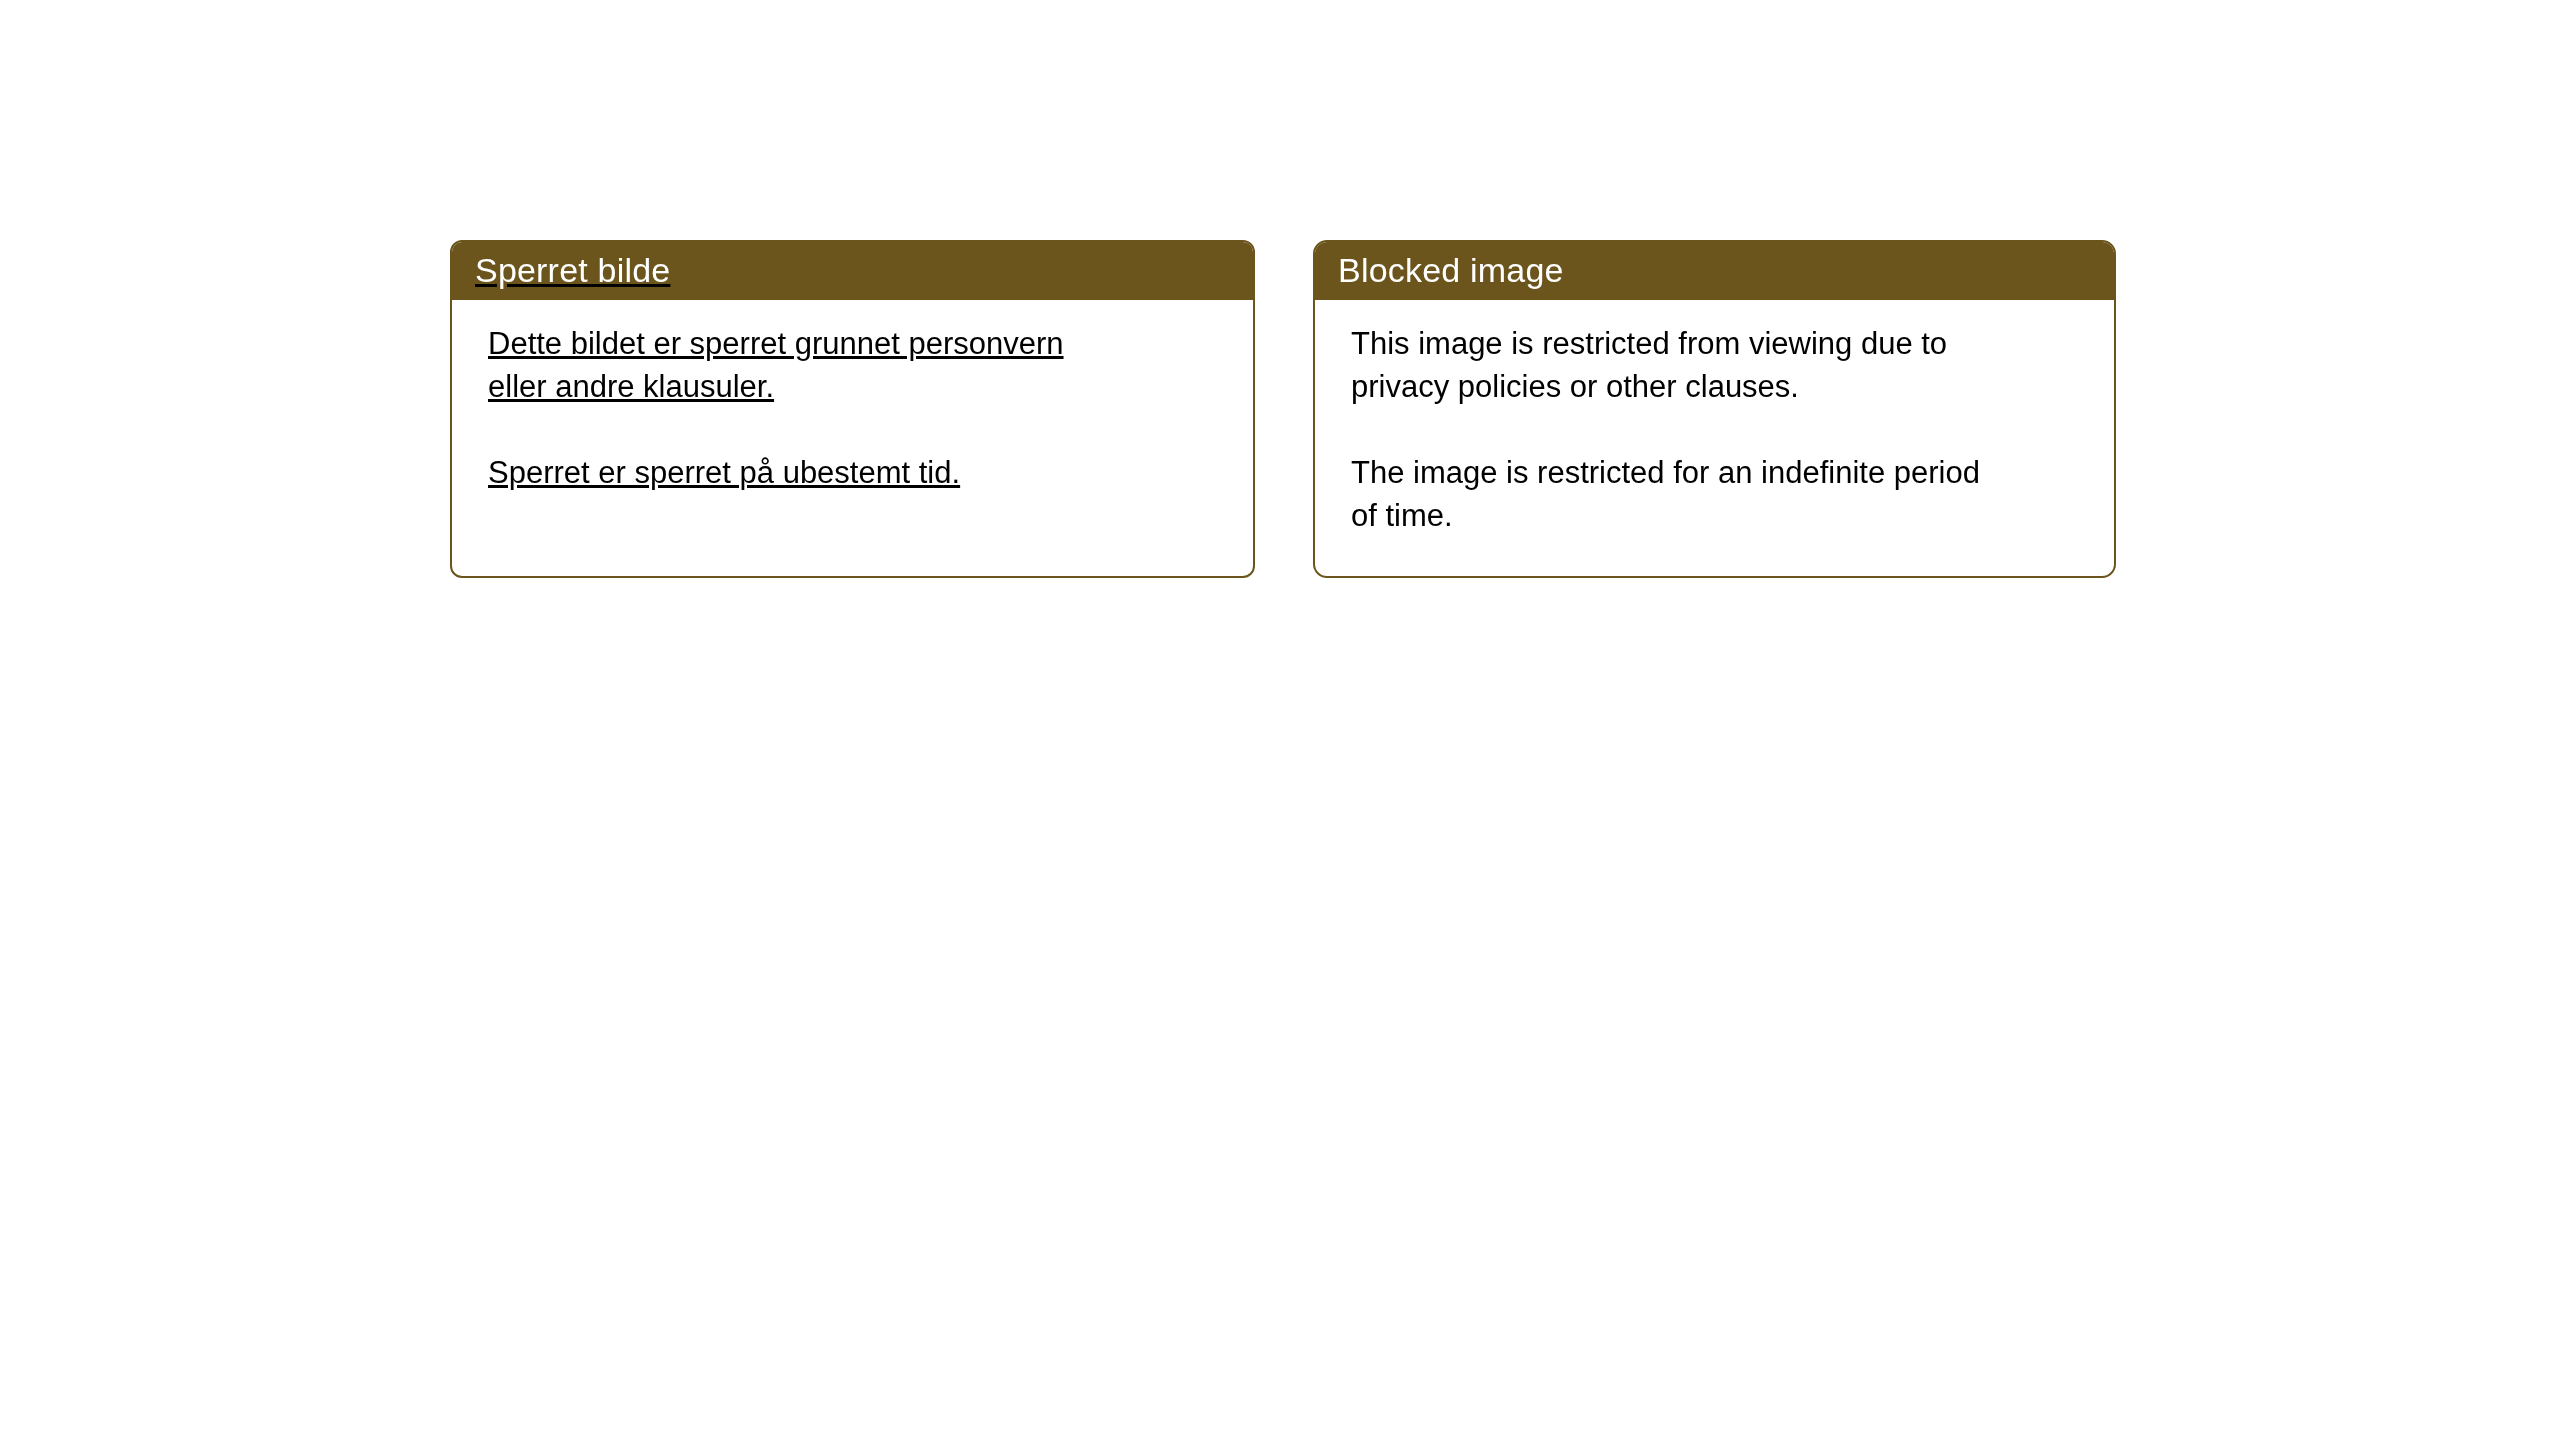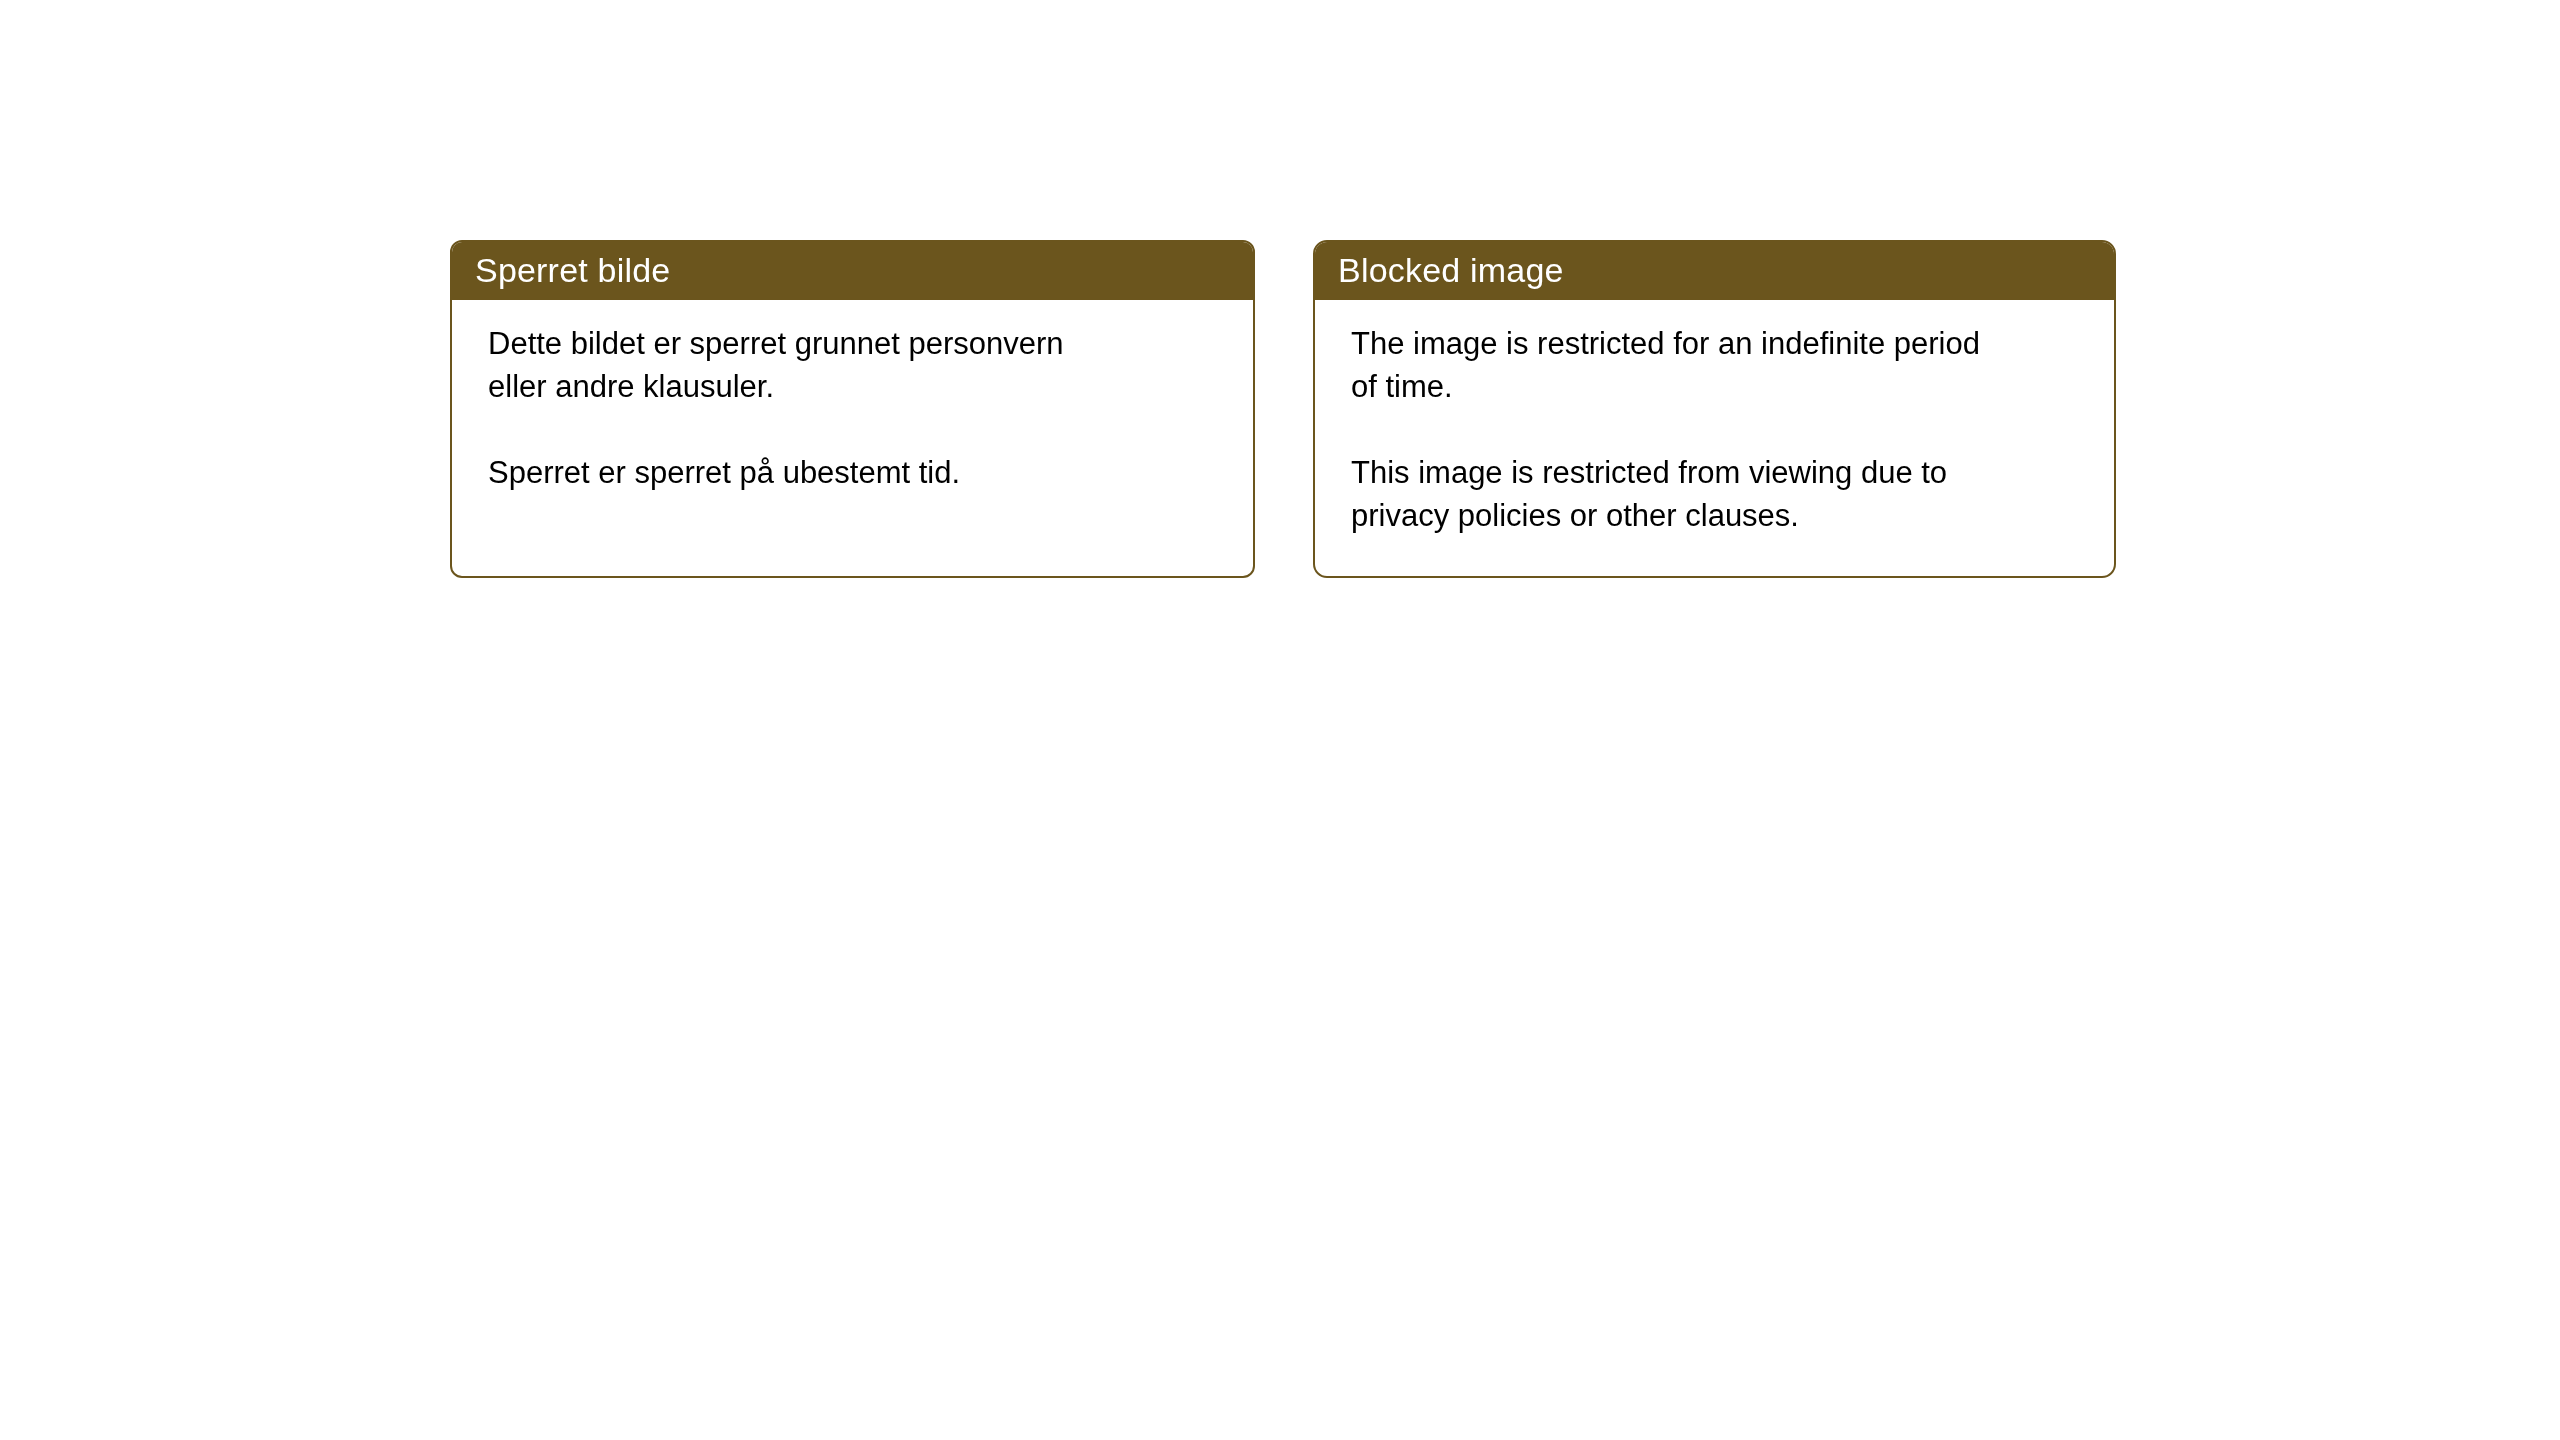--- a/index.html
+++ b/index.html
@@ -29,20 +29,21 @@
     border: 2px solid #6b551d;
     border-radius: 12px;
     overflow: hidden;
   }
 
   .notice-card.card-no {
     left: 450px;
     top: 240px;
     width: 805px;
     height: 338px;
+    text-decoration: underline;
   }
 
   .notice-card.card-en {
     left: 1313px;
     top: 240px;
     width: 803px;
     height: 338px;
     border-radius: 14px;
   }
 
@@ -100,20 +101,20 @@
 eller andre klausuler.</p>
       <p class="body-paragraph">Sperret er sperret på ubestemt tid.</p>
     </div>
   </div>
 
   <div class="notice-card card-en">
     <div class="card-header">
       <span class="card-title">Blocked image</span>
     </div>
     <div class="card-body">
+      <p class="body-paragraph">This image is restricted from viewing due to
+privacy policies or other clauses.</p>
       <p class="body-paragraph">The image is restricted for an indefinite period
 of time.</p>
-      <p class="body-paragraph">This image is restricted from viewing due to
-privacy policies or other clauses.</p>
     </div>
   </div>
 
 </div>
 
 </body></html>

